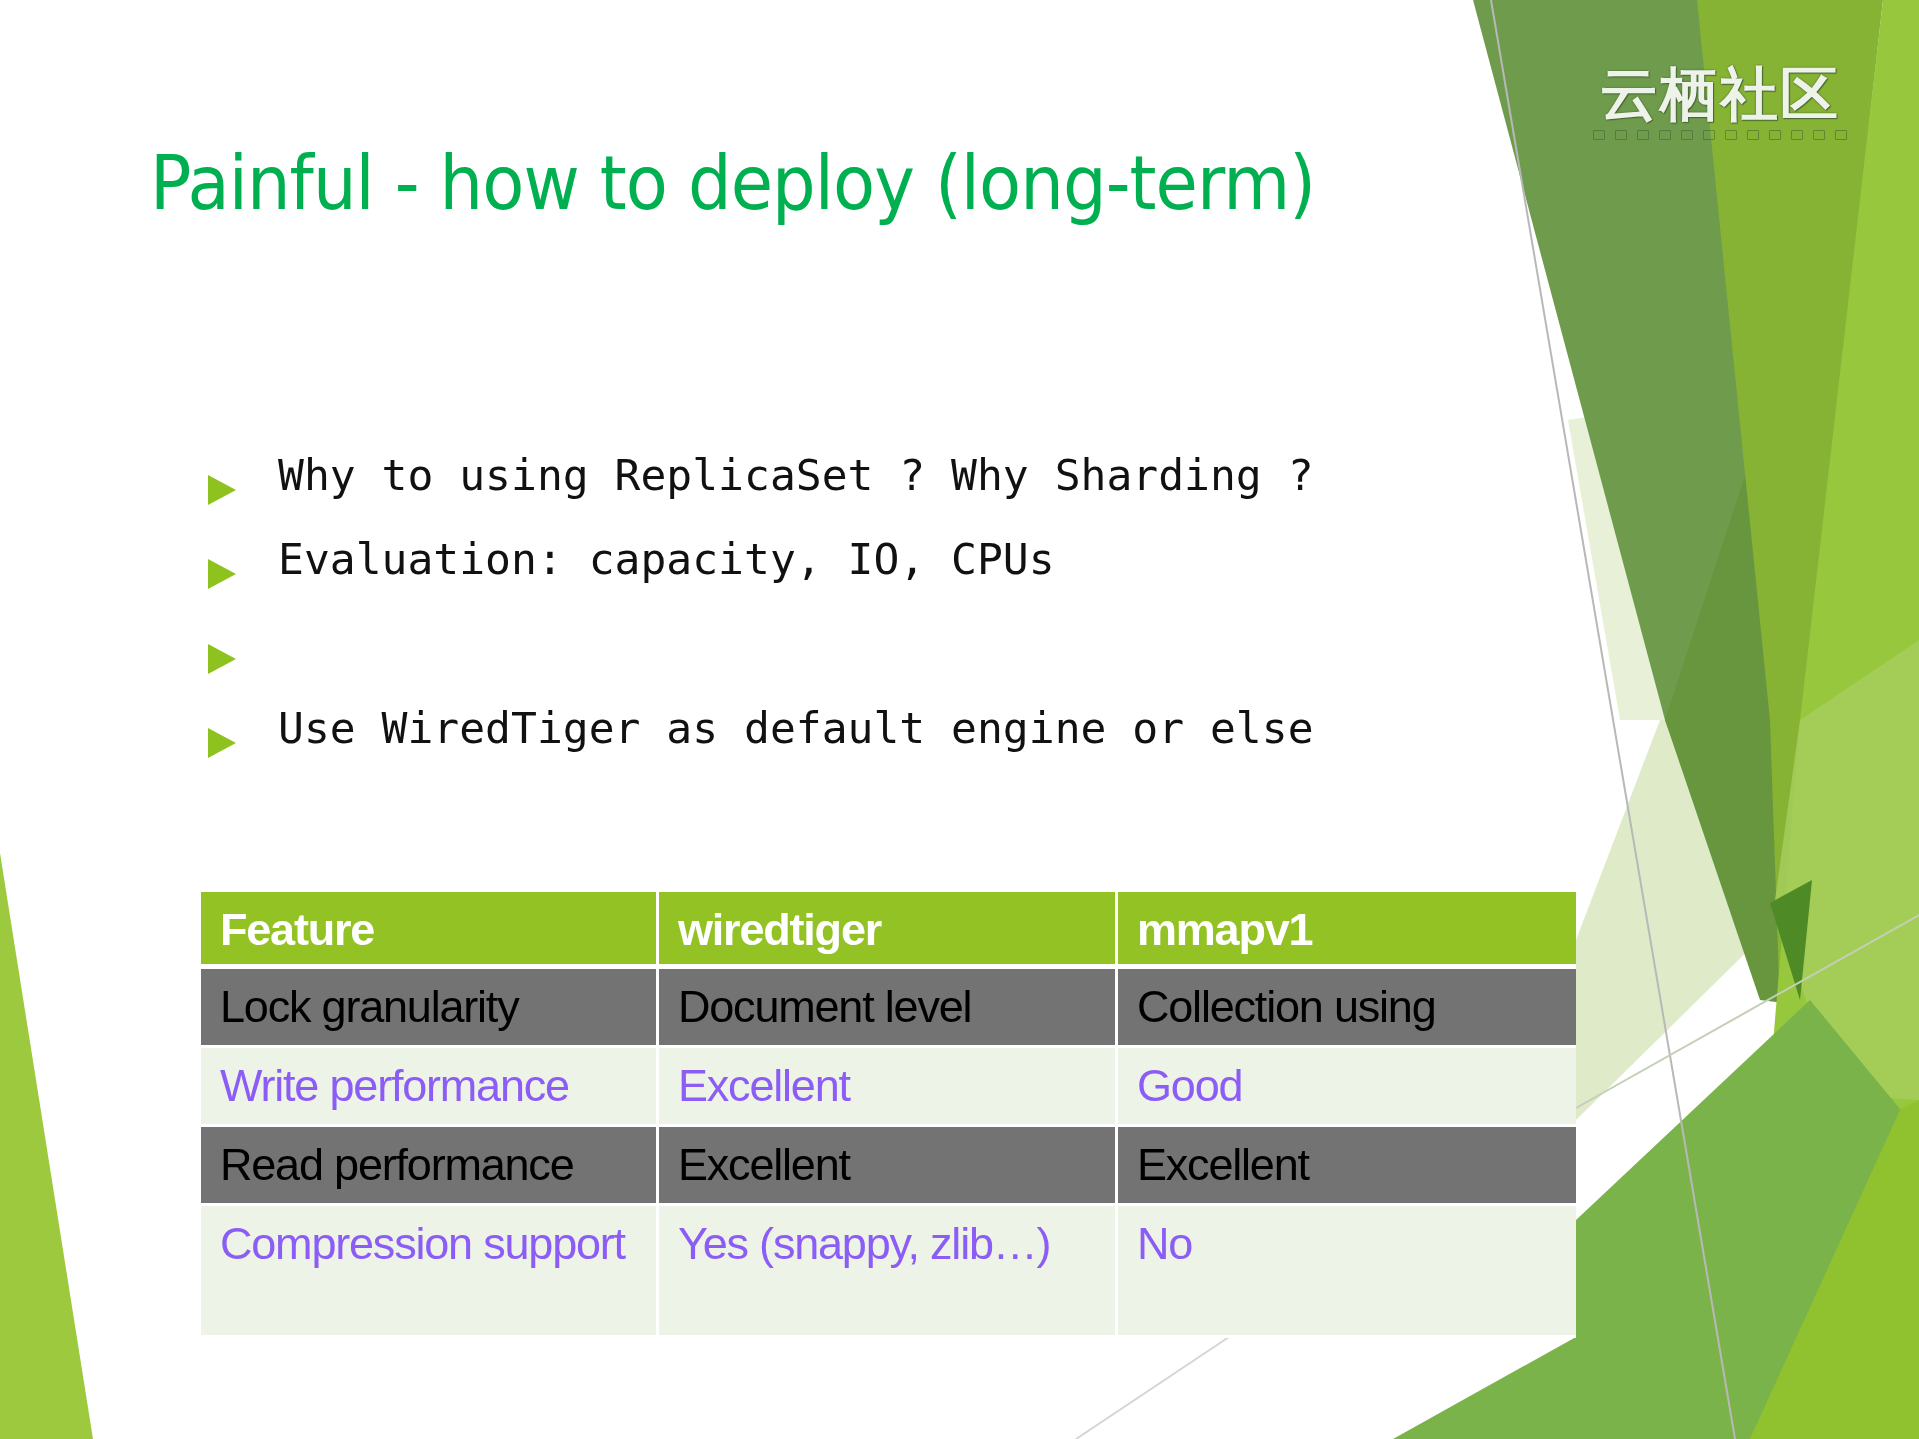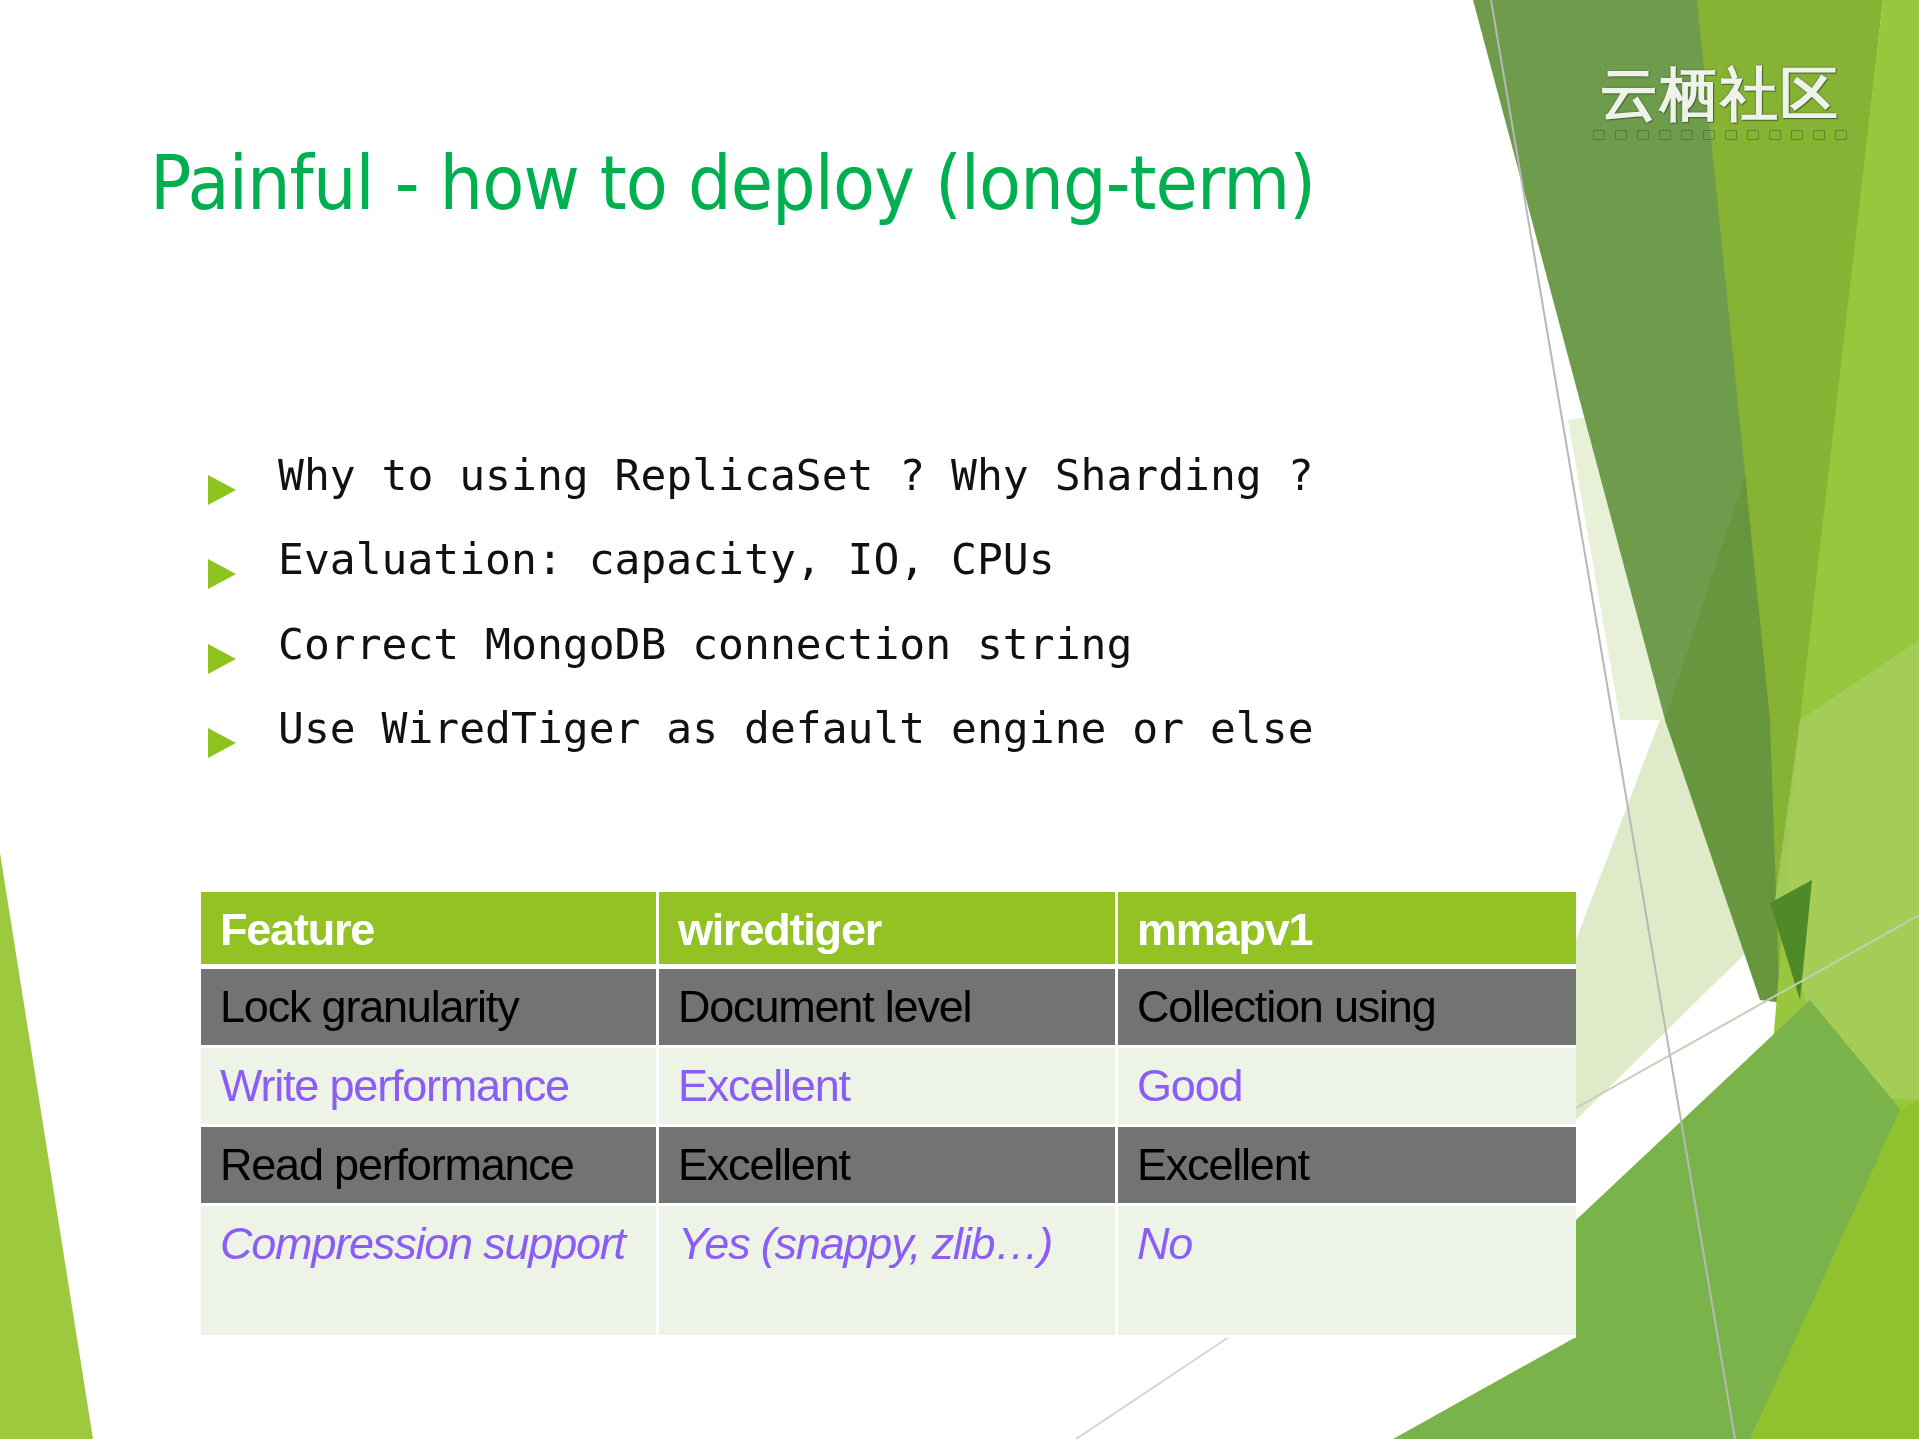--- a/index.html
+++ b/index.html
@@ -13,21 +13,21 @@
   .bullets { position:absolute; left:208px; top:420px; margin:0; padding:0; list-style:none; z-index:3; }
   .bullets li { position:relative; height:84.5px; display:flex; align-items:flex-end; }
   .bullet-arrow { width:0; height:0; border-top:15px solid transparent; border-bottom:15px solid transparent; border-left:28px solid #8DC21F; margin-right:42px; flex:none; }
   .bullet-text { font-family:"DejaVu Sans Mono", monospace; font-size:43px; color:#111111; white-space:pre; line-height:60px; }
   .tbl { position:absolute; left:201px; top:892px; width:1375px; border-collapse:separate; border-spacing:0; z-index:3; table-layout:fixed; }
   .tbl th, .tbl td { text-align:left; vertical-align:top; padding:10px 18px 0 19px; font-family:"Liberation Sans", sans-serif; font-size:45px; line-height:56px; letter-spacing:-1.2px; border-right:3px solid #ffffff; border-bottom:3px solid #ffffff; }
   .tbl th:last-child, .tbl td:last-child { border-right:none; }
   .tbl th { background:#93C225; color:#ffffff; height:62px; font-weight:bold; border-bottom:5px solid #ffffff; }
   .tbl tr.odd td { background:#737373; color:#000000; height:66px; }
   .tbl tr.even td { background:#EDF3E6; color:#8b5cf6; height:66px; }
-  .tbl tr.tall td { height:119px;font-style:italic; }
+  .tbl tr.tall td { height:119px; }
   .tbl td.multiline { white-space:normal; }
 </style>
 </head>
 <body>
 
 <svg id="deco" viewBox="0 0 1919 1439" xmlns="http://www.w3.org/2000/svg">
 
   <polygon points="0,853 93,1439 0,1439" fill="#9DC93F"></polygon>
 
   <polygon points="1568,420 1620,720 1770,720 1700,400" fill="#E6F0D4" opacity="0.9"></polygon>
@@ -75,21 +75,20 @@
   <li>
     <span class="bullet-arrow"></span>
     <span class="bullet-text">Why to using ReplicaSet ? Why Sharding ?</span>
   </li>
   <li>
     <span class="bullet-arrow"></span>
     <span class="bullet-text">Evaluation: capacity, IO, CPUs</span>
   </li>
   <li>
     <span class="bullet-arrow"></span>
-    <span class="bullet-text">Correct MongoDB connection string</span>
   </li>
   <li>
     <span class="bullet-arrow"></span>
     <span class="bullet-text">Use WiredTiger as default engine or else</span>
   </li>
 </ul>
 
 <table class="tbl">
   <colgroup>
       <col style="width:458px">

